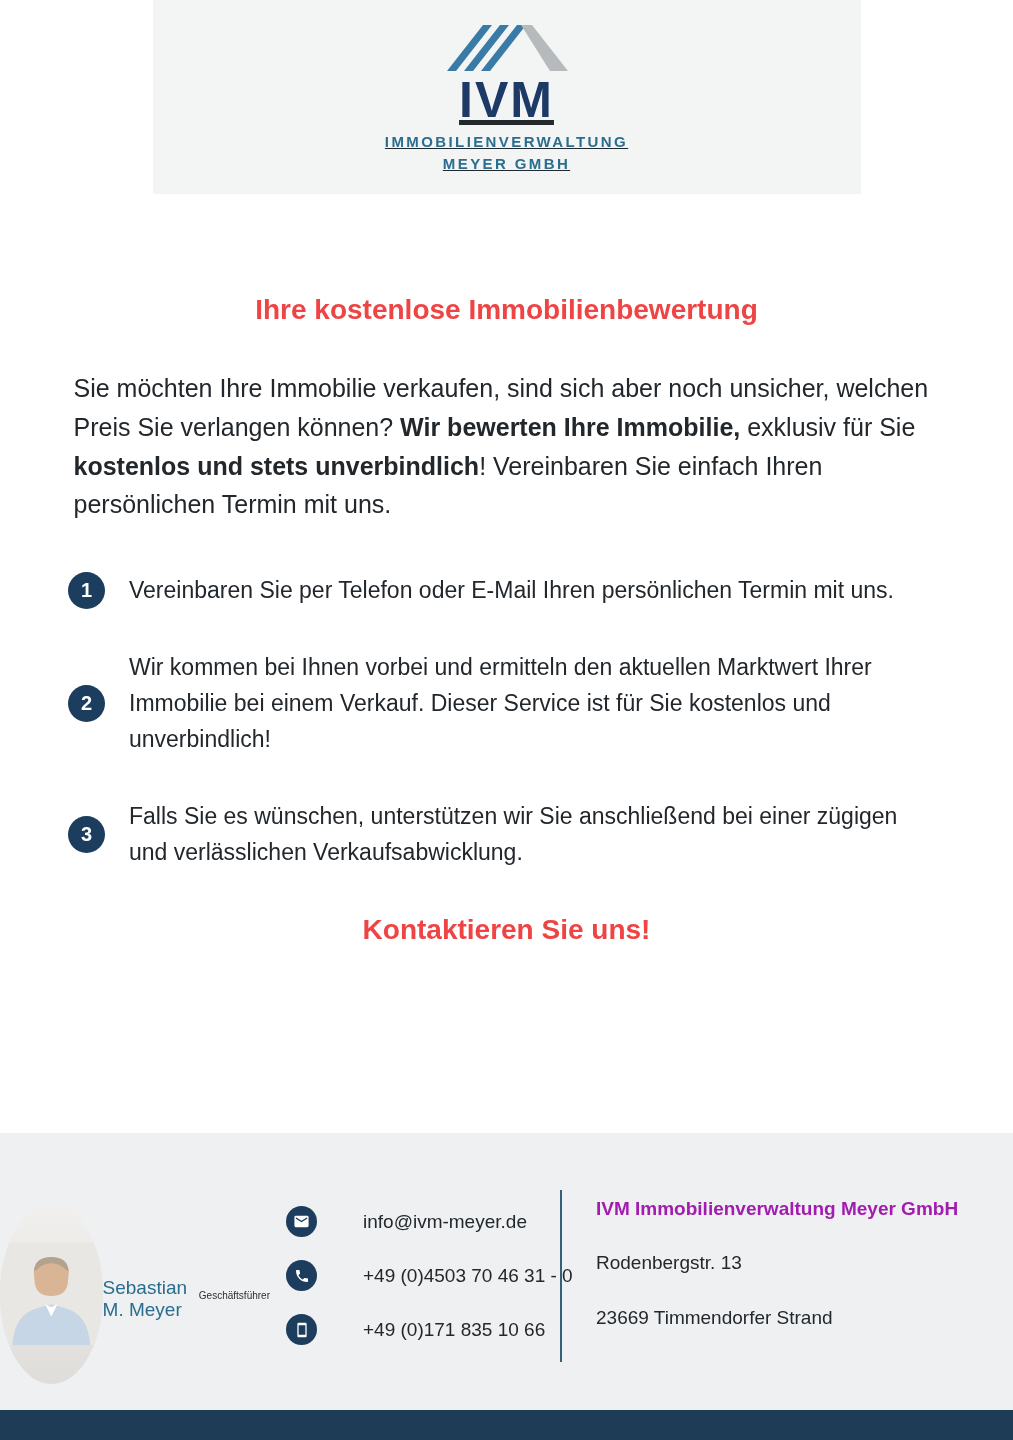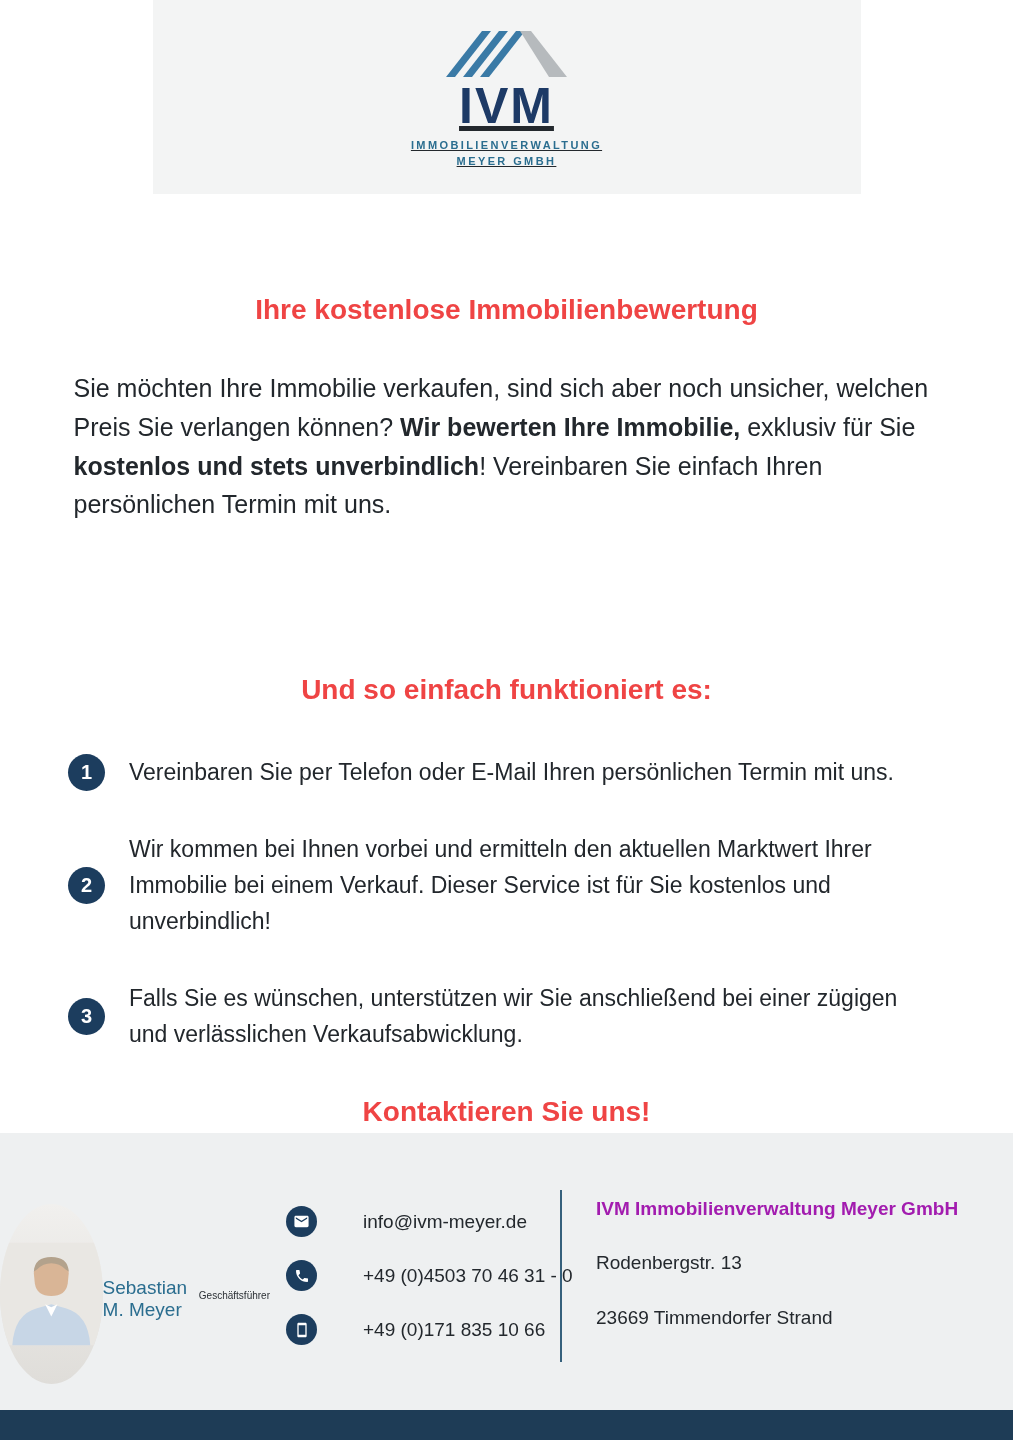--- a/index.html
+++ b/index.html
@@ -22,21 +22,21 @@
     display:flex; align-items:center; justify-content:center;
   }
   .logo { text-align:center;text-decoration:underline; }
   .logo-roof { display:block; margin:0 auto 2px auto; }
   .logo-title {
     font-size:50px; font-weight:800; letter-spacing:2px;
     color:#1d3a66; line-height:1.0;
   }
   .logo-sub {
     margin-top:6px;
-    font-size:11px; font-weight:700; letter-spacing:2.4px;
+    font-size:15px; font-weight:700; letter-spacing:2.4px;
     color:#2a6d8f; line-height:1.5;
   }
 
   
   .section-title {
     text-align:center;
     font-size:28px; font-weight:700;
     color:#ef4444;
   }
   .intro-title { margin-top:100px; }
@@ -154,21 +154,20 @@
         <div>IMMOBILIENVERWALTUNG</div>
         <div>MEYER GMBH</div>
       </div>
     </div>
   </div>
 
   <h1 class="section-title intro-title">Ihre kostenlose Immobilienbewertung</h1>
 
   <p class="intro-paragraph"><span>Sie möchten Ihre Immobilie verkaufen, sind sich aber noch unsicher, welchen Preis Sie verlangen können? </span><span class="b">Wir bewerten Ihre Immobilie,</span><span> exklusiv für Sie </span><span class="b">kostenlos und stets unverbindlich</span><span>! Vereinbaren Sie einfach Ihren persönlichen Termin mit uns.</span></p>
 
-  <h2 class="section-title how-title">Und so einfach funktioniert es:</h2>
 
   <div class="steps">
     <div class="step">
       <div class="step-circle">1</div>
       <div class="step-text">Vereinbaren Sie per Telefon oder E-Mail Ihren persönlichen Termin mit uns.</div>
     </div>
     <div class="step">
       <div class="step-circle">2</div>
       <div class="step-text">Wir kommen bei Ihnen vorbei und ermitteln den aktuellen Marktwert Ihrer Immobilie bei einem Verkauf. Dieser Service ist für Sie kostenlos und unverbindlich!</div>
     </div>

